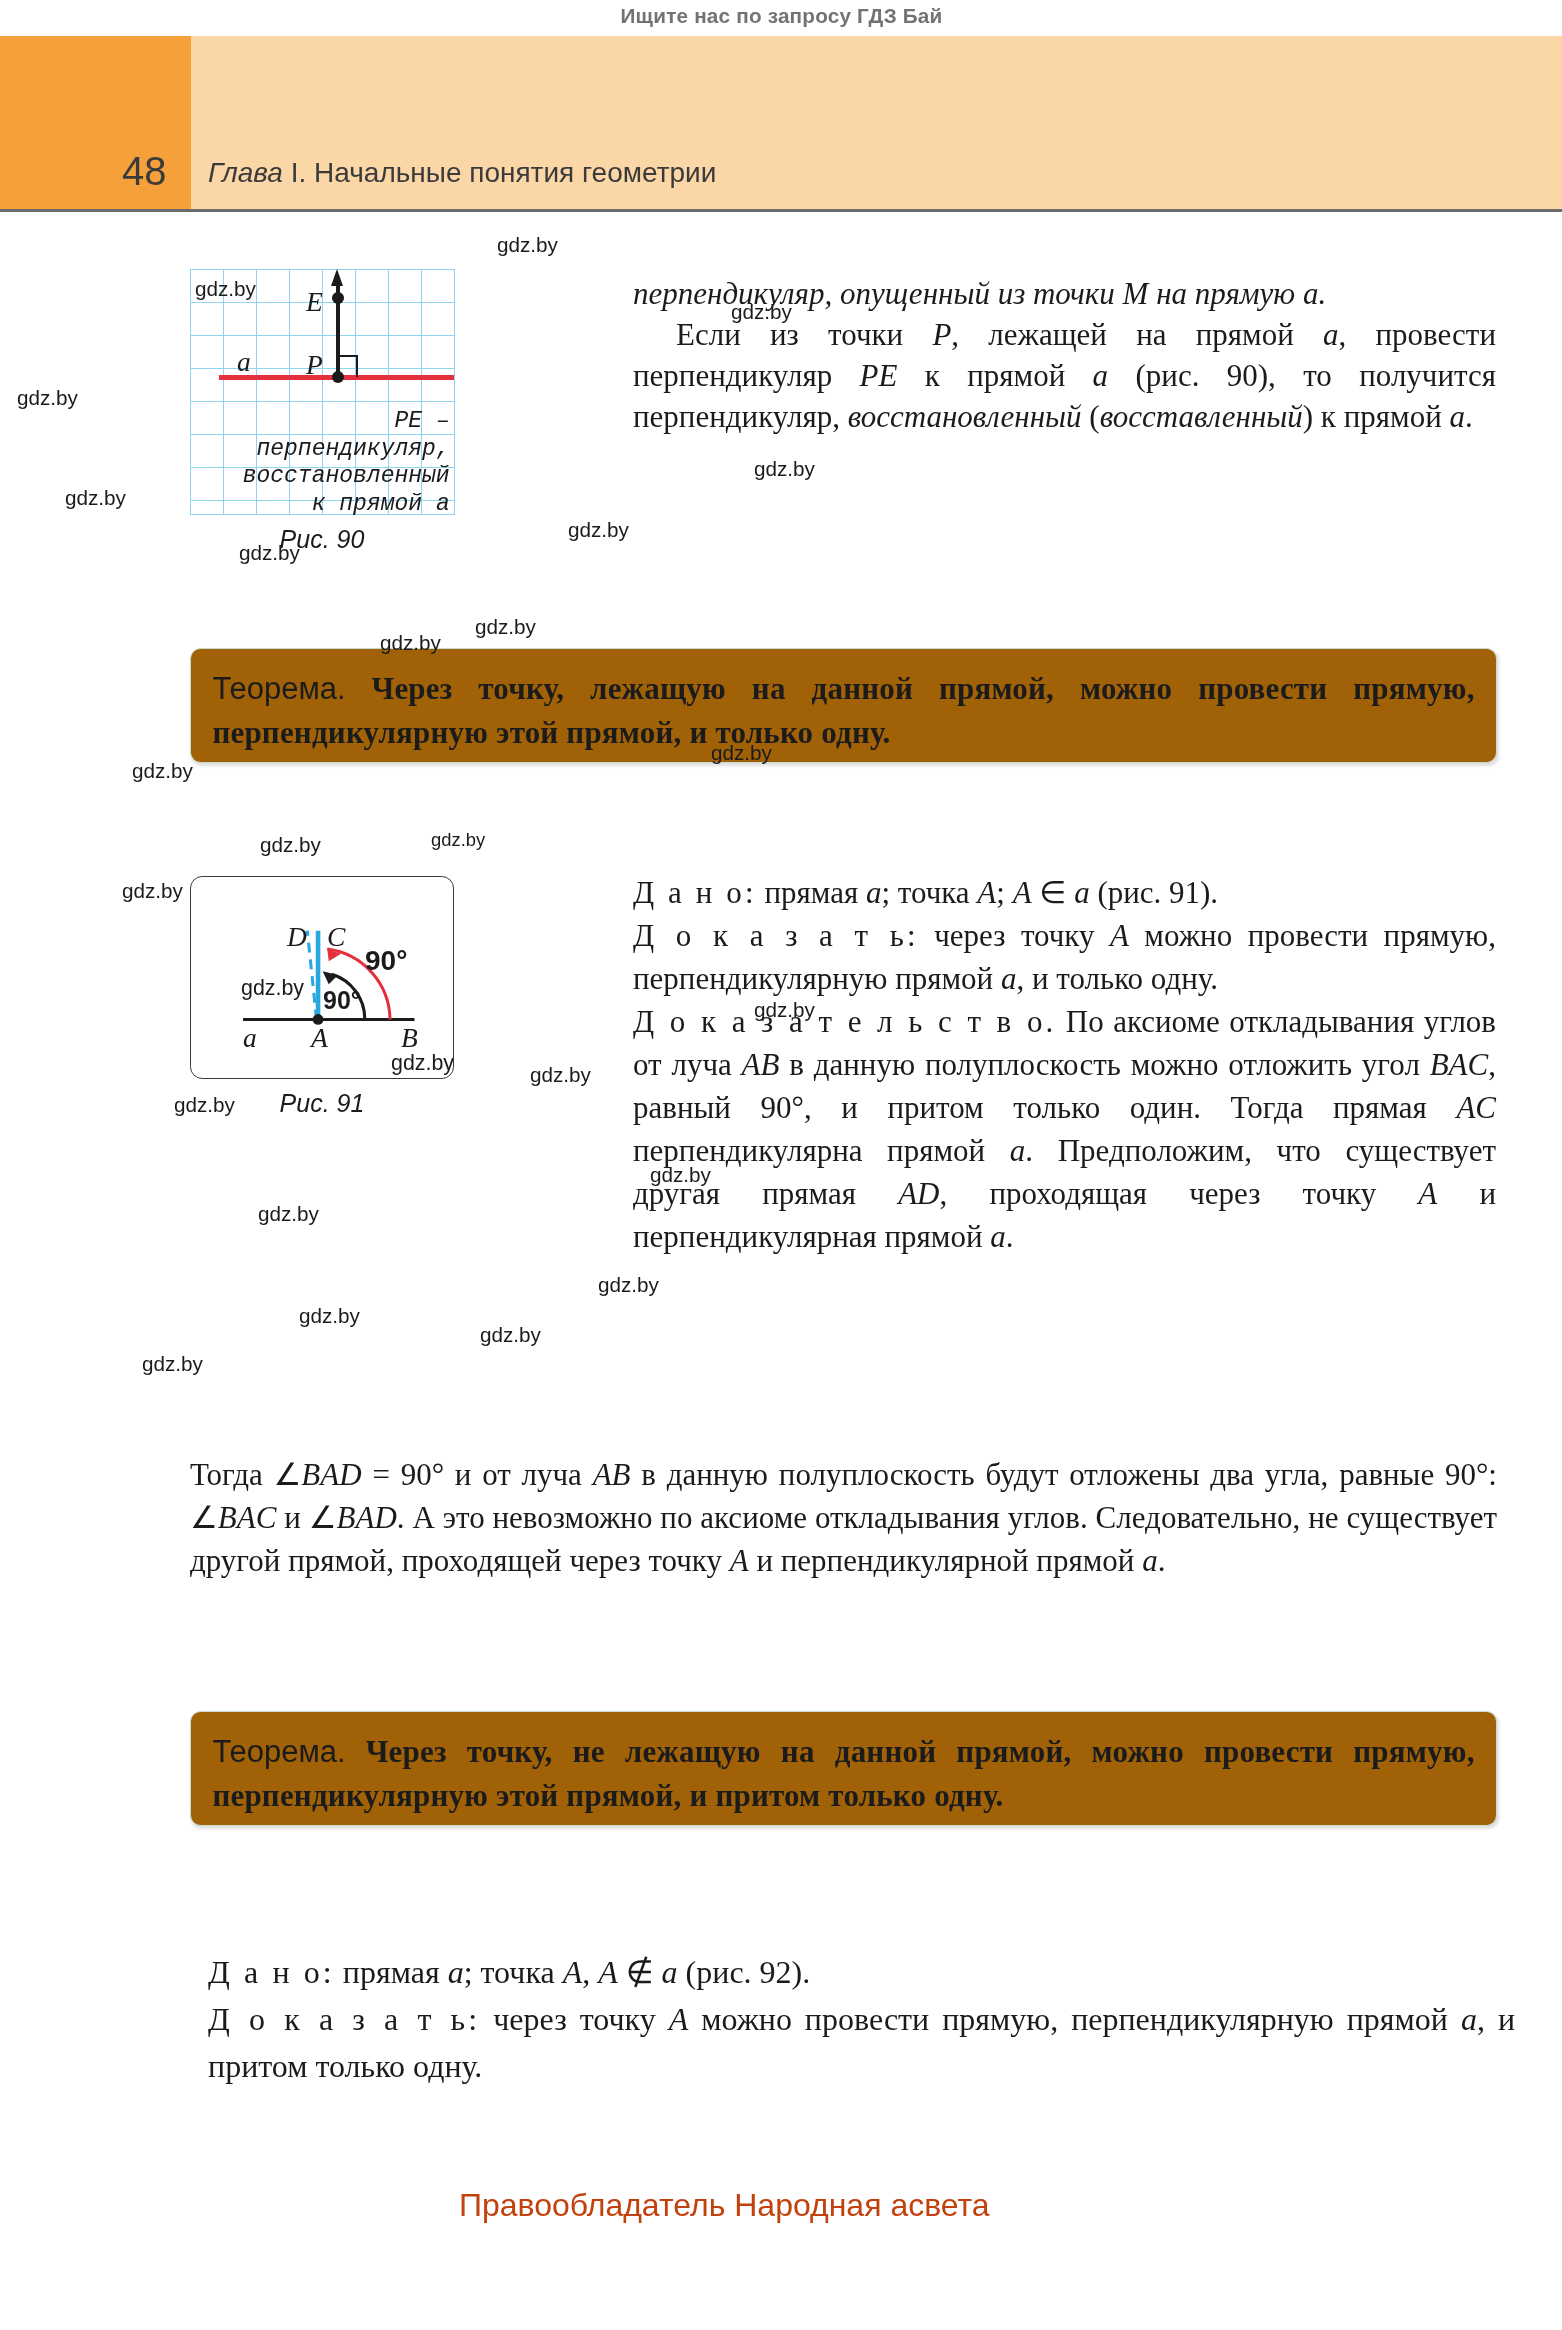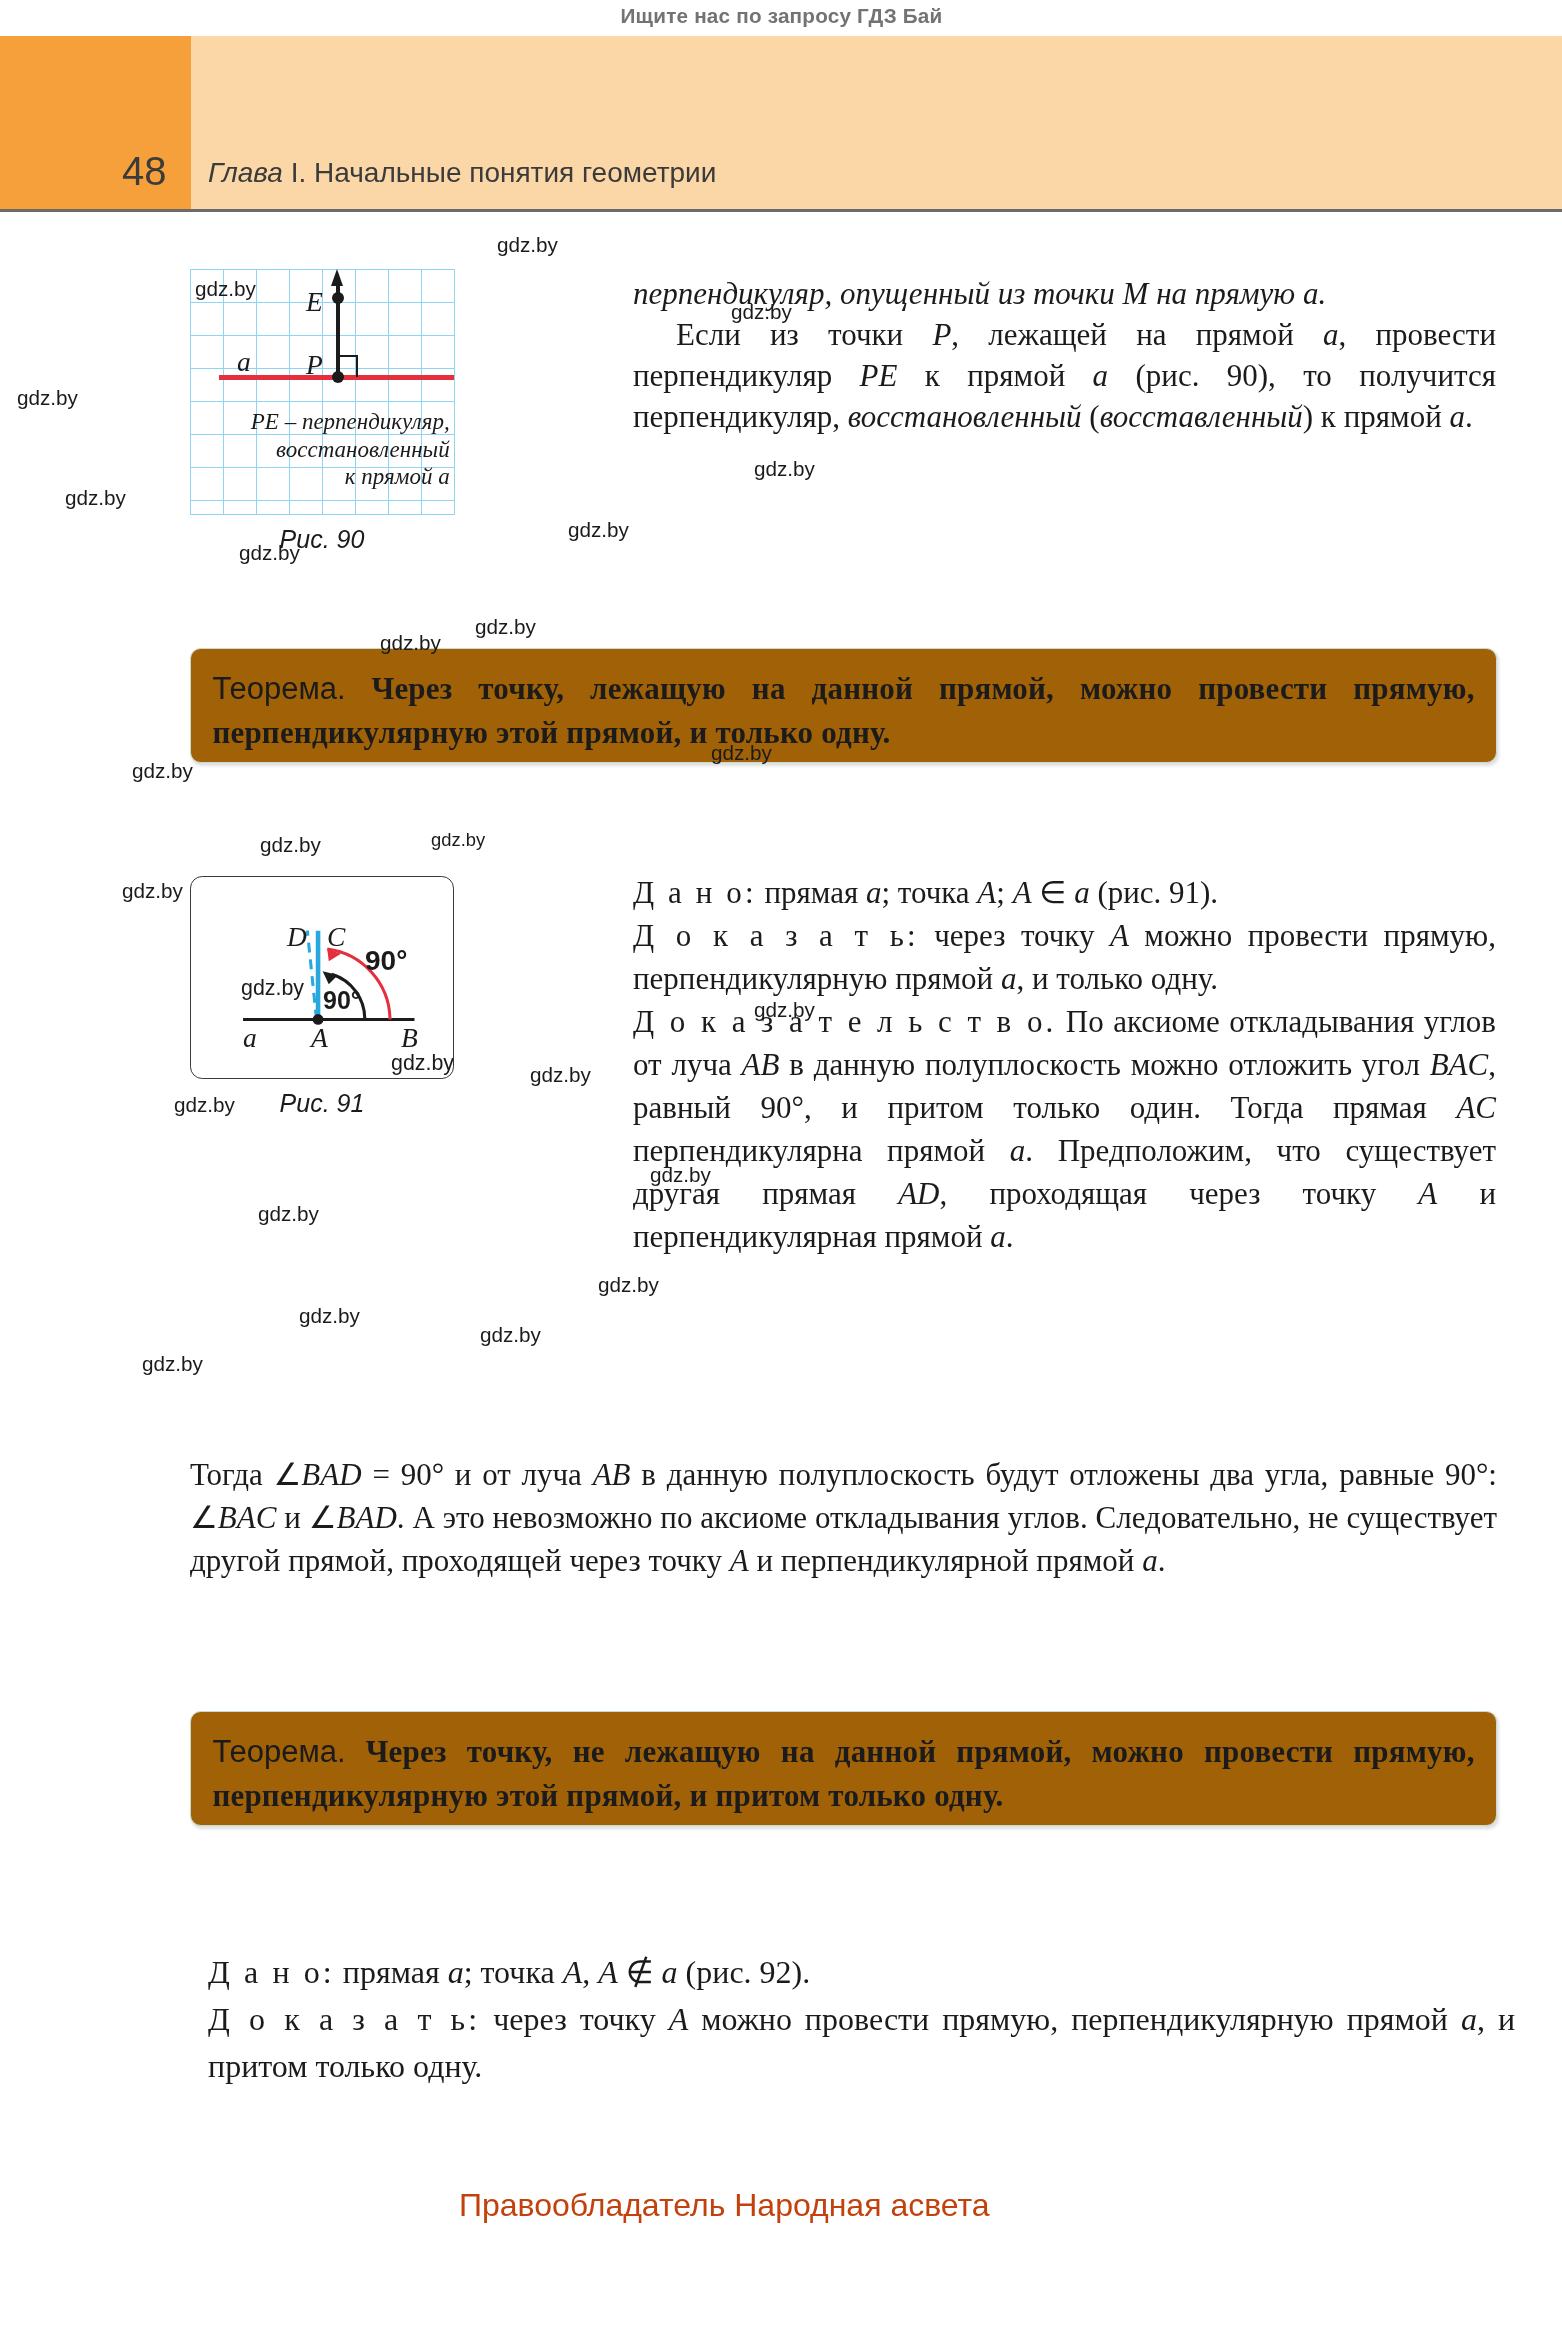--- a/index.html
+++ b/index.html
@@ -172,21 +172,21 @@
   }
   #fig90-lbl-E { left: 116px; top: 17px; }
   #fig90-lbl-P { left: 116px; top: 80px; }
   #fig90-lbl-a { left: 47px; top: 77px; }
   #fig90-caption-in {
     position: absolute;
     left: 7.7px;
     top: 139px;
     width: 252px;
     text-align: right;
-    font-family: Liberation Serif, serif;
+    font-family: Liberation Mono, monospace;
     font-style: italic;
     font-size: 23px;
     line-height: 27.5px;
     color: #1b1b1b;
   }
   #fig90-label {
     position: absolute;
     left: 0px;
     top: 256px;
     width: 264px;

